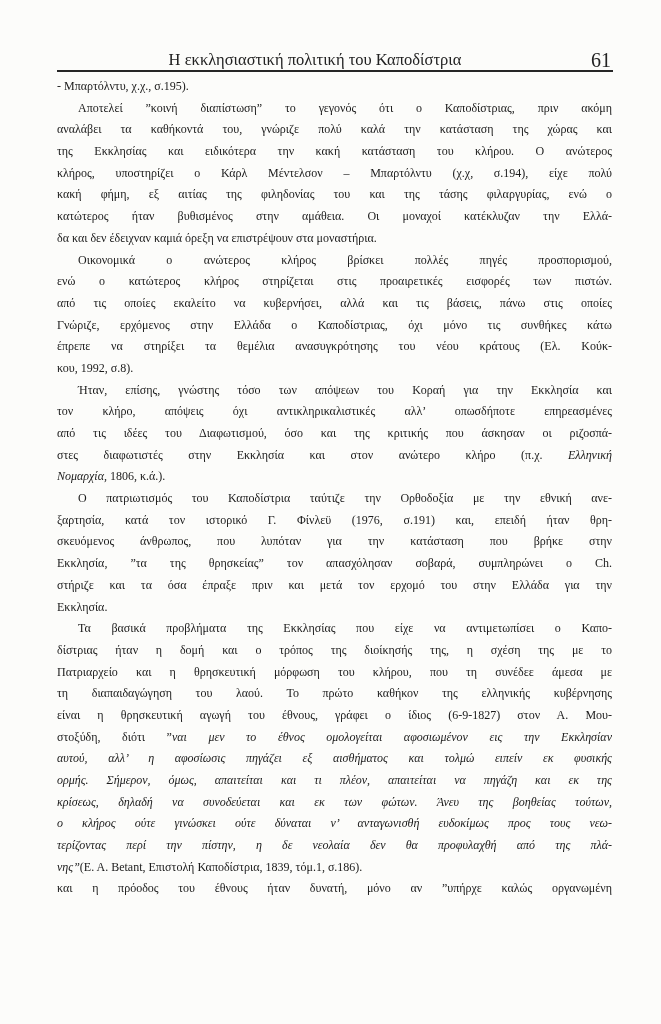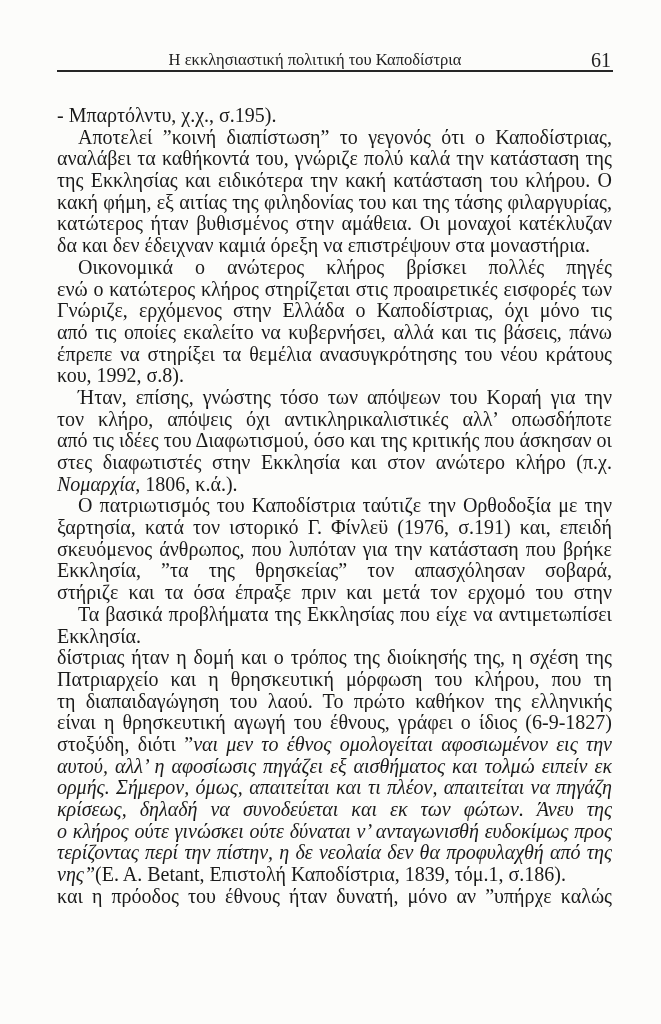--- a/index.html
+++ b/index.html
@@ -24,22 +24,22 @@
   }
   .page-number{
     position:absolute;right:2px;top:1px;
     font-size:20px;line-height:19px;color:#222;
   }
   .header-rule{
     position:absolute;left:57px;top:70px;width:556px;height:2px;
     background:#262626;
   }
   .text-block{
-    position:absolute;left:57px;top:105px;width:555px;
-    font-size:20px;
+    position:absolute;left:57px;top:76px;width:555px;
+    font-size:12px;
   }
   .line{
     height:21.7px;line-height:21.7px;
     overflow:hidden;
     text-align:left;
     white-space:normal;
   }
   .line.j{
     text-align:justify;
     text-align-last:justify;
@@ -54,41 +54,42 @@
   <div class="running-header">
     <div class="header-title">Η εκκλησιαστική πολιτική του Καποδίστρια</div>
     <div class="page-number">61</div>
   </div>
   <div class="header-rule"></div>
   <div class="text-block">
       <div class="line"><span>- Μπαρτόλντυ, χ.χ., σ.195).</span></div>
       <div class="line j ind"><span>Αποτελεί ”κοινή διαπίστωση” το γεγονός ότι ο Καποδίστριας, πριν ακόμη</span></div>
       <div class="line j"><span>αναλάβει τα καθήκοντά του, γνώριζε πολύ καλά την κατάσταση της χώρας και</span></div>
       <div class="line j"><span>της Εκκλησίας και ειδικότερα την κακή κατάσταση του κλήρου. Ο ανώτερος</span></div>
+      <div class="line j"><span>κλήρος, υποστηρίζει ο Κάρλ Μέντελσον – Μπαρτόλντυ (χ.χ, σ.194), είχε πολύ</span></div>
       <div class="line j"><span>κακή φήμη, εξ αιτίας της φιληδονίας του και της τάσης φιλαργυρίας, ενώ ο</span></div>
       <div class="line j"><span>κατώτερος ήταν βυθισμένος στην αμάθεια. Οι μοναχοί κατέκλυζαν την Ελλά-</span></div>
       <div class="line"><span>δα και δεν έδειχναν καμιά όρεξη να επιστρέψουν στα μοναστήρια.</span></div>
       <div class="line j ind"><span>Οικονομικά ο ανώτερος κλήρος βρίσκει πολλές πηγές προσπορισμού,</span></div>
       <div class="line j"><span>ενώ ο κατώτερος κλήρος στηρίζεται στις προαιρετικές εισφορές των πιστών.</span></div>
+      <div class="line j"><span>από τις οποίες εκαλείτο να κυβερνήσει, αλλά και τις βάσεις, πάνω στις οποίες</span></div>
       <div class="line j"><span>Γνώριζε, ερχόμενος στην Ελλάδα ο Καποδίστριας, όχι μόνο τις συνθήκες κάτω</span></div>
-      <div class="line j"><span>από τις οποίες εκαλείτο να κυβερνήσει, αλλά και τις βάσεις, πάνω στις οποίες</span></div>
       <div class="line j"><span>έπρεπε να στηρίξει τα θεμέλια ανασυγκρότησης του νέου κράτους (Ελ. Κούκ-</span></div>
       <div class="line"><span>κου, 1992, σ.8).</span></div>
       <div class="line j ind"><span>Ήταν, επίσης, γνώστης τόσο των απόψεων του Κοραή για την Εκκλησία και</span></div>
       <div class="line j"><span>τον κλήρο, απόψεις όχι αντικληρικαλιστικές αλλ’ οπωσδήποτε επηρεασμένες</span></div>
       <div class="line j"><span>από τις ιδέες του Διαφωτισμού, όσο και της κριτικής που άσκησαν οι ριζοσπά-</span></div>
       <div class="line j"><span>στες διαφωτιστές στην Εκκλησία και στον ανώτερο κλήρο (π.χ. </span><span class="it">Ελληνική</span></div>
       <div class="line"><span class="it">Νομαρχία,</span><span> 1806, κ.ά.).</span></div>
       <div class="line j ind"><span>Ο πατριωτισμός του Καποδίστρια ταύτιζε την Ορθοδοξία με την εθνική ανε-</span></div>
       <div class="line j"><span>ξαρτησία, κατά τον ιστορικό Γ. Φίνλεϋ (1976, σ.191) και, επειδή ήταν θρη-</span></div>
       <div class="line j"><span>σκευόμενος άνθρωπος, που λυπόταν για την κατάσταση που βρήκε στην</span></div>
       <div class="line j"><span>Εκκλησία, ”τα της θρησκείας” τον απασχόλησαν σοβαρά, συμπληρώνει ο Ch.</span></div>
       <div class="line j"><span>στήριζε και τα όσα έπραξε πριν και μετά τον ερχομό του στην Ελλάδα για την</span></div>
+      <div class="line"><span>Εκκλησία.</span></div>
       <div class="line j ind"><span>Τα βασικά προβλήματα της Εκκλησίας που είχε να αντιμετωπίσει ο Καπο-</span></div>
-      <div class="line"><span>Εκκλησία.</span></div>
       <div class="line j"><span>δίστριας ήταν η δομή και ο τρόπος της διοίκησής της, η σχέση της με το</span></div>
       <div class="line j"><span>Πατριαρχείο και η θρησκευτική μόρφωση του κλήρου, που τη συνέδεε άμεσα με</span></div>
       <div class="line j"><span>τη διαπαιδαγώγηση του λαού. Το πρώτο καθήκον της ελληνικής κυβέρνησης</span></div>
       <div class="line j"><span>είναι η θρησκευτική αγωγή του έθνους, γράφει ο ίδιος (6-9-1827) στον Α. Μου-</span></div>
       <div class="line j"><span>στοξύδη, διότι ”</span><span class="it">ναι μεν το έθνος ομολογείται αφοσιωμένον εις την Εκκλησίαν</span></div>
       <div class="line j"><span class="it">αυτού, αλλ’ η αφοσίωσις πηγάζει εξ αισθήματος και τολμώ ειπείν εκ φυσικής</span></div>
       <div class="line j"><span class="it">ορμής. Σήμερον, όμως, απαιτείται και τι πλέον, απαιτείται να πηγάζη και εκ της</span></div>
       <div class="line j"><span class="it">κρίσεως, δηλαδή να συνοδεύεται και εκ των φώτων. Άνευ της βοηθείας τούτων,</span></div>
       <div class="line j"><span class="it">ο κλήρος ούτε γινώσκει ούτε δύναται ν’ ανταγωνισθή ευδοκίμως προς τους νεω-</span></div>
       <div class="line j"><span class="it">τερίζοντας περί την πίστην, η δε νεολαία δεν θα προφυλαχθή από της πλά-</span></div>

